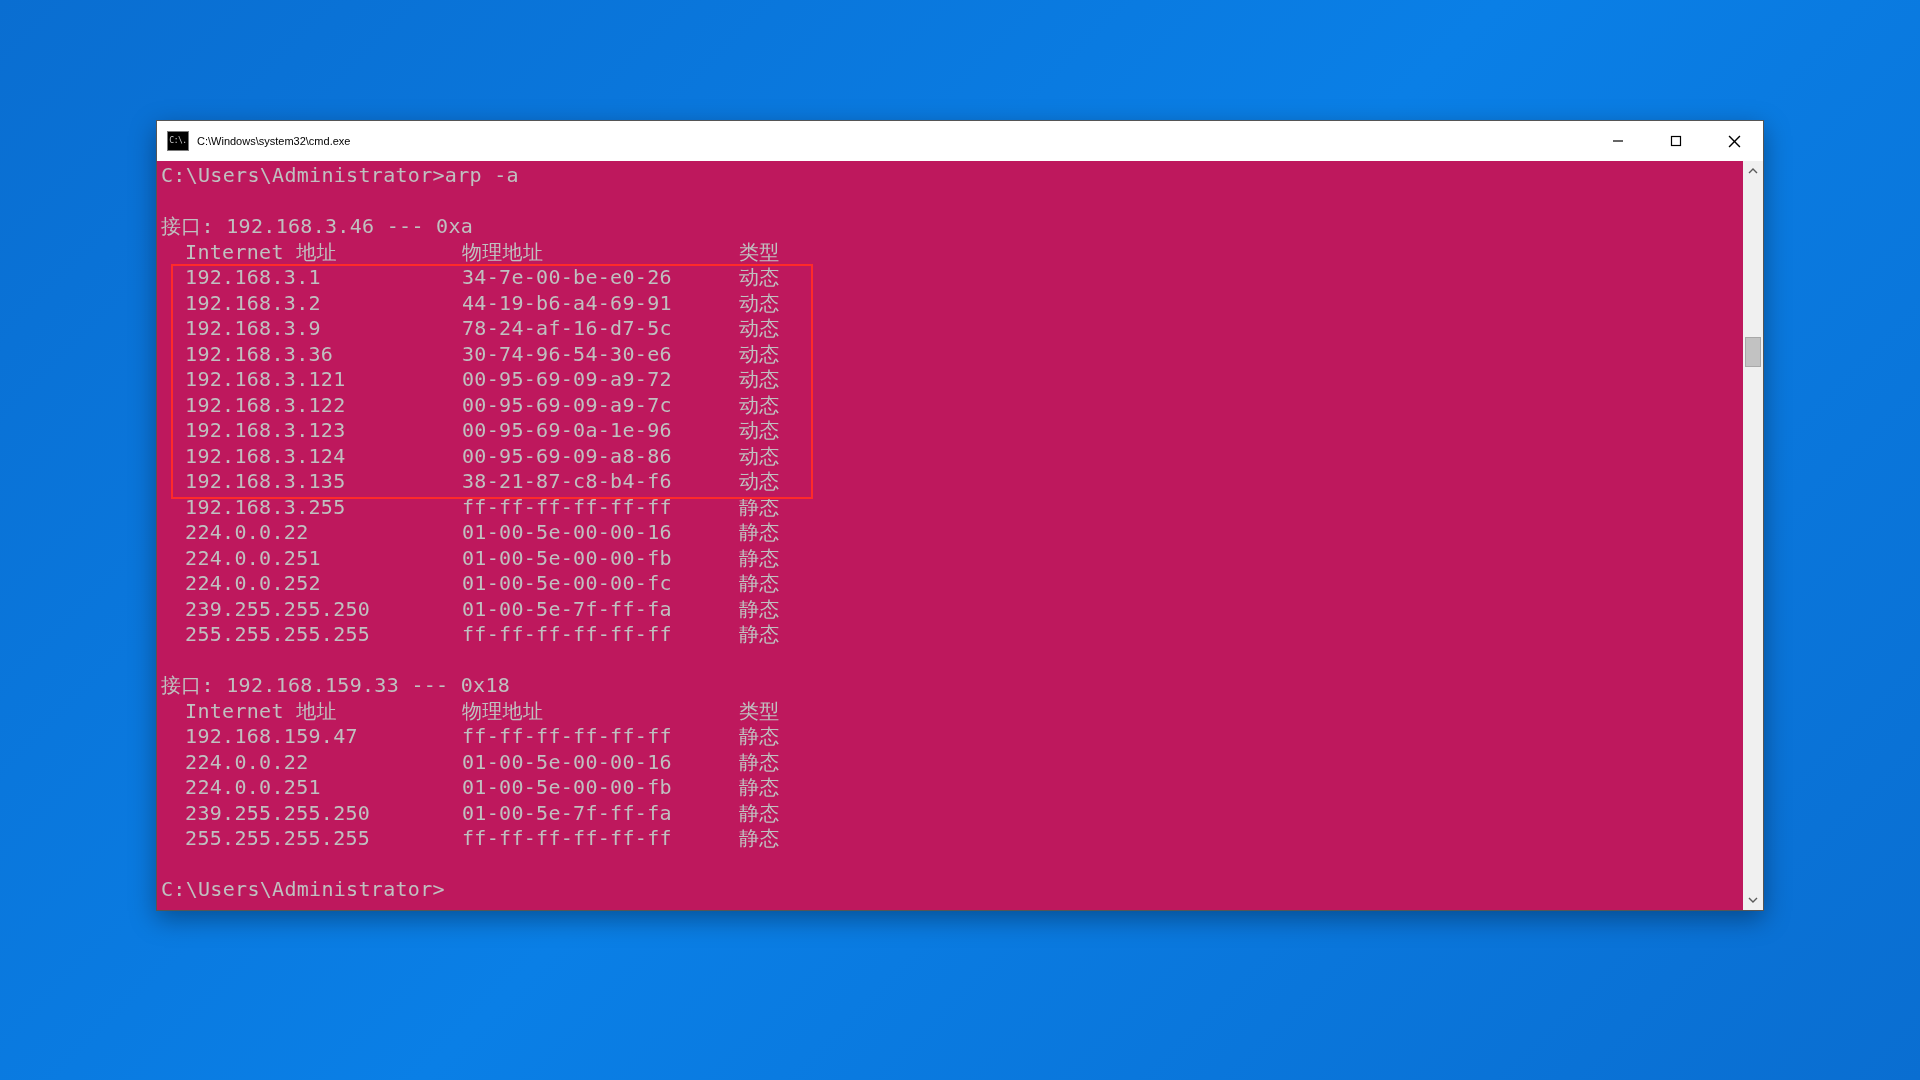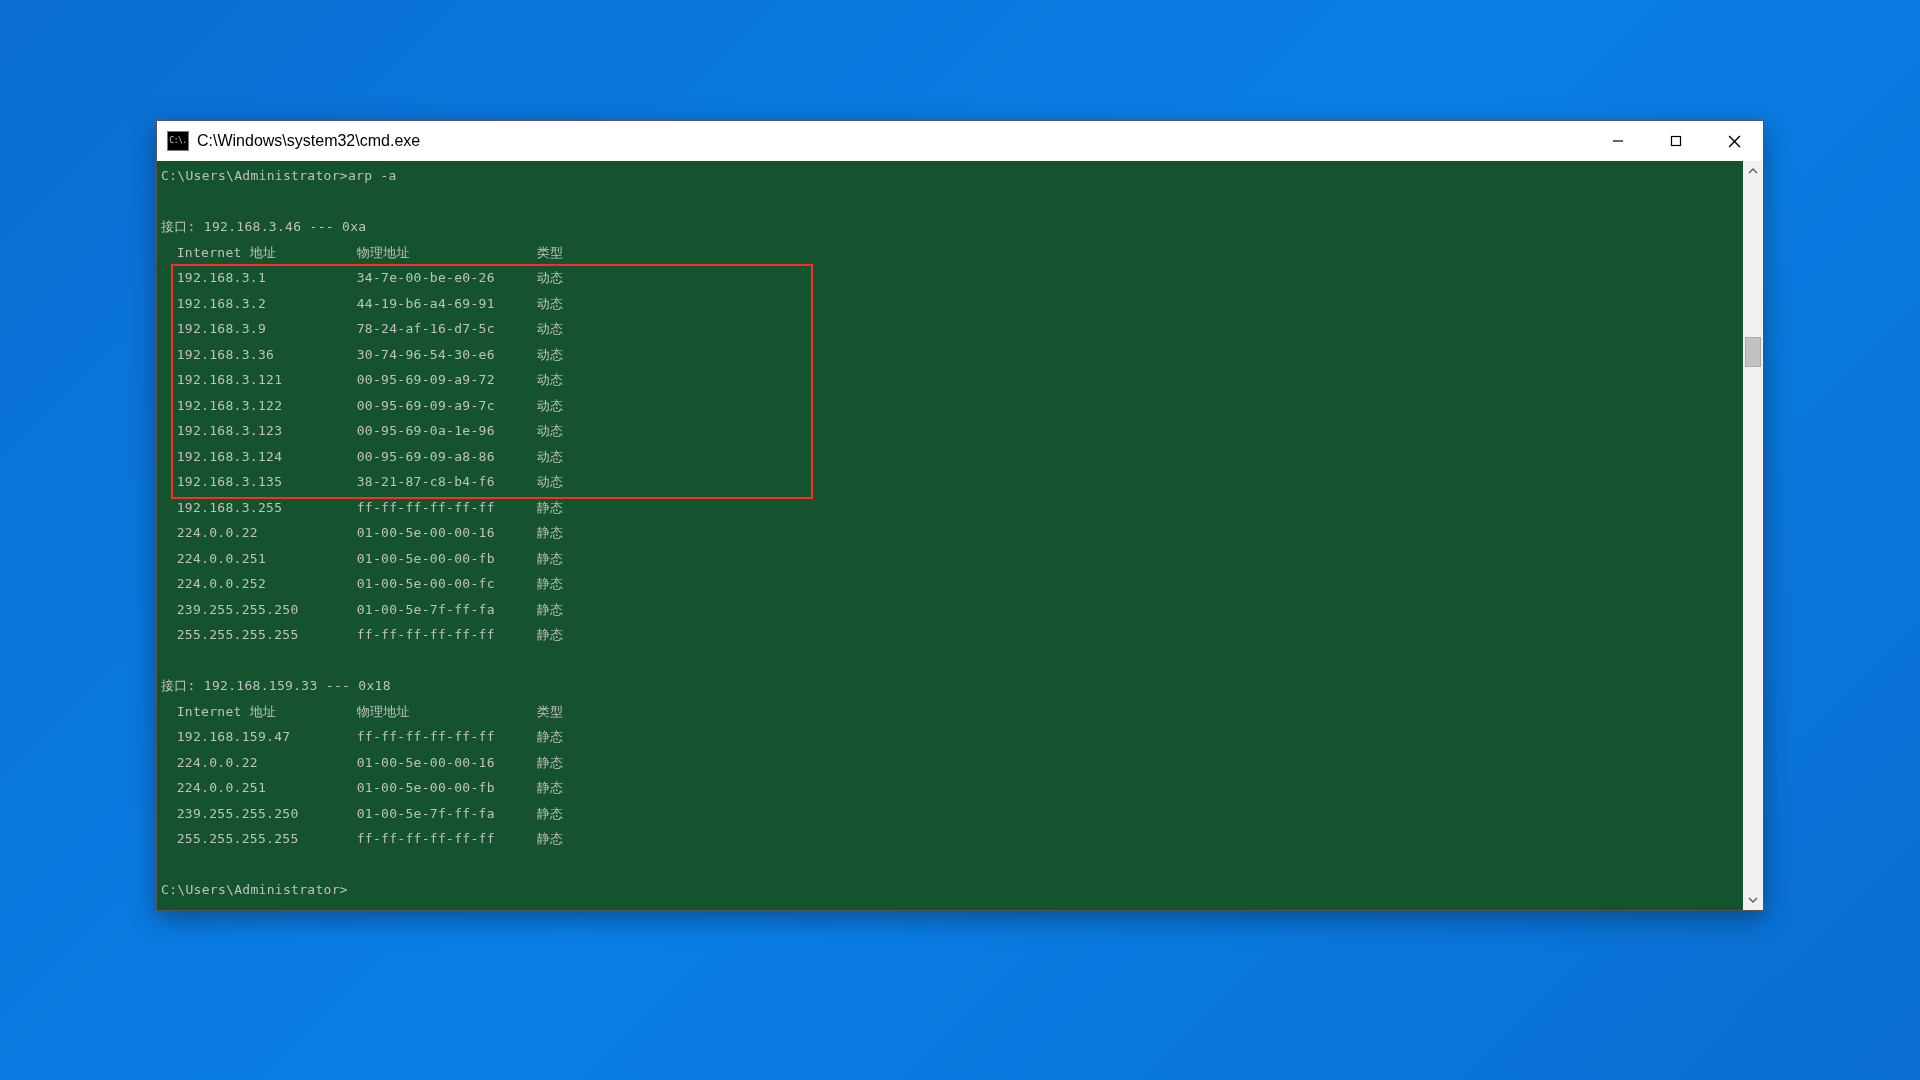--- a/index.html
+++ b/index.html
@@ -43,21 +43,21 @@
     justify-content: center;
   }
   .cmd-icon-inner {
     font-family: Consolas, monospace;
     font-size: 8px;
     color: #cccccc;
     line-height: 8px;
     letter-spacing: -0.5px;
   }
   .title-text {
-    font-size: 16px;
+    font-size: 11px;
     color: #000000;
   }
   .win-controls {
     margin-left: auto;
     display: flex;
     height: 100%;
   }
   .win-btn {
     width: 58px;
     height: 40px;
@@ -68,24 +68,24 @@
   }
   .win-btn svg { display: block; }
   .terminal-area {
     flex: 1;
     display: flex;
     background: #000000;
     min-height: 0;
   }
   .terminal {
     flex: 1;
-    background: #14532d;
+    background: #be185d;
     color: #c0c0c0;
     font-family: "NSimSun", "SimSun", Consolas, monospace;
-    font-size: 13px;
+    font-size: 20px;
     line-height: 25.5px;
     padding: 2px 4px 2px 4px;
     white-space: pre;
     letter-spacing: 0.3px;
     position: relative;
   }
   .scrollbar {
     width: 20px;
     background: #f0f0f0;
     position: relative;

